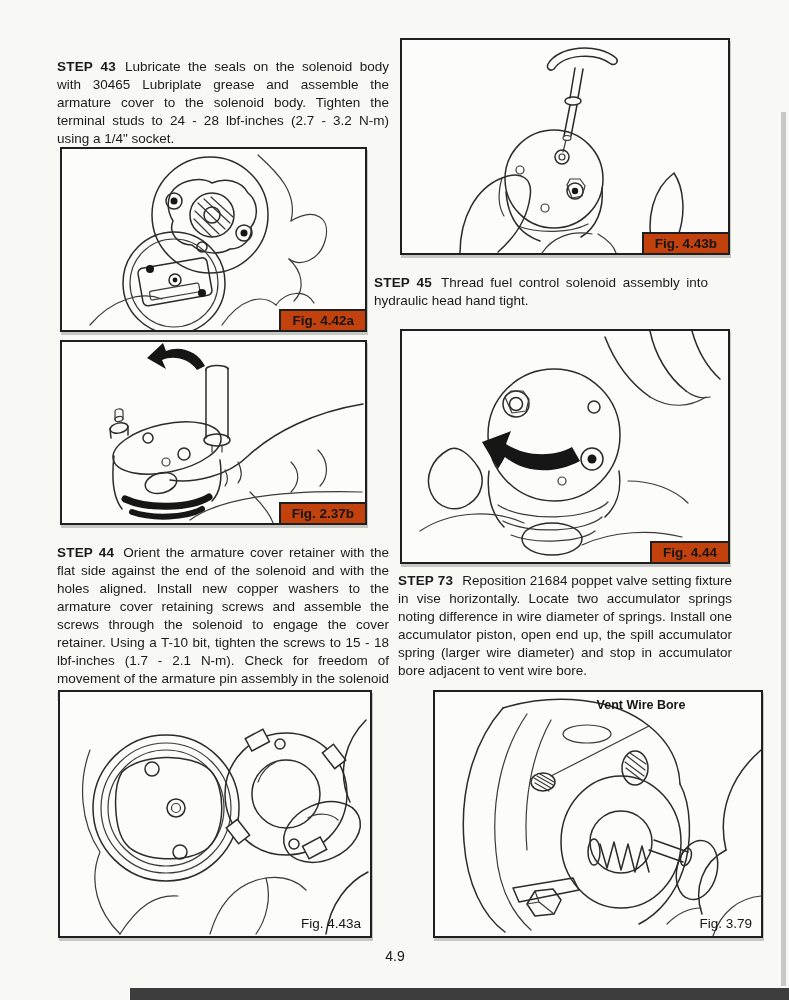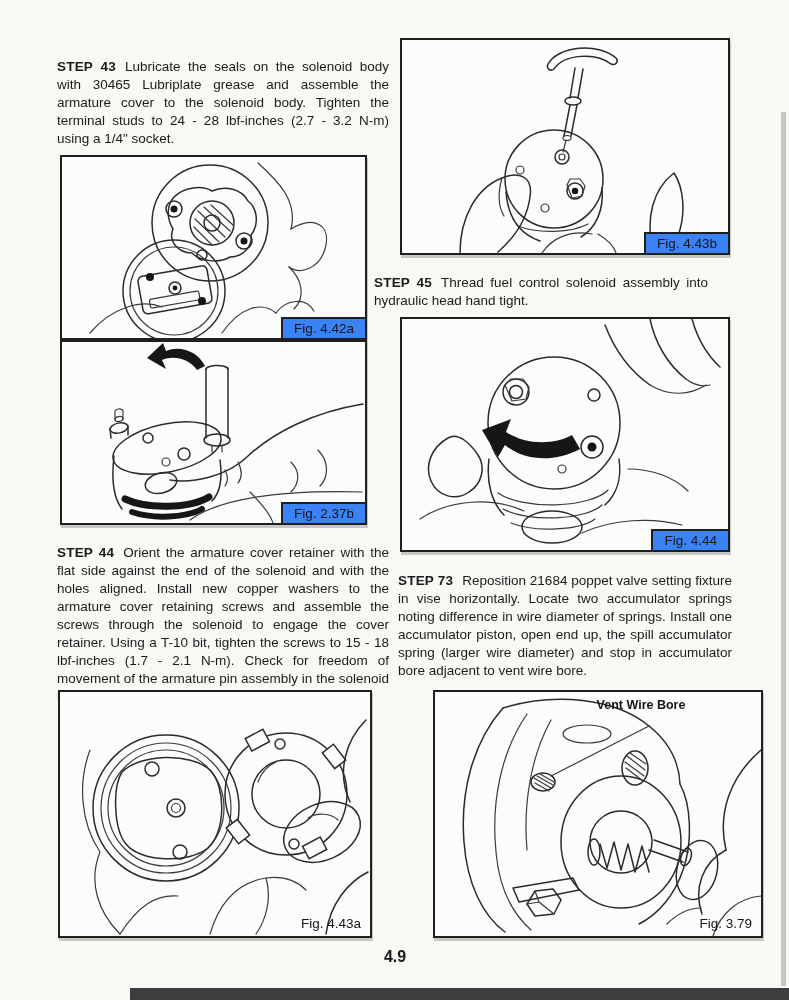--- a/index.html
+++ b/index.html
@@ -3,44 +3,44 @@
 <meta charset="utf-8">
 <style>
   html,body{margin:0;padding:0;background:#e9e9e7;}
   #page{position:relative;width:789px;height:1000px;background:#f8f8f5;overflow:hidden;
         font-family:"Liberation Sans",sans-serif;color:#161616;}
   .para{position:absolute;font-size:13.5px;line-height:18px;text-align:justify;color:#1b1b1b;}
   .step-label{font-weight:bold;margin-right:9px;letter-spacing:.2px;}
   .figbox{position:absolute;border:2px solid #1f1f1f;background:#fcfcfa;
           box-shadow:1px 3px 0 rgba(110,110,105,.35);}
   .figbox svg{display:block;}
-  .capbox{position:absolute;right:-2px;bottom:-2px;border:2px solid #1f1f1f;background:#3b82f6;
-          padding:2px 11px;font-weight:normal;font-size:13.5px;}
+  .capbox{position:absolute;right:-2px;bottom:-2px;border:2px solid #1f1f1f;background:#c2410c;
+          padding:2px 11px;font-weight:bold;font-size:13.5px;}
   .capplain{position:absolute;right:9px;bottom:5px;font-weight:normal;font-size:13.5px;background:transparent;}
   .annot{position:absolute;font-weight:bold;font-size:12.5px;text-align:center;line-height:15px;}
   #page-num{position:absolute;top:948px;left:345px;width:100px;text-align:center;
-            font-weight:bold;font-size:16px;}
+            font-weight:normal;font-size:14px;}
   #right-scan-edge{position:absolute;top:112px;left:781px;width:5px;height:874px;
                    background:#b7b7b5;opacity:.75;}
   #bottom-scan-bar{position:absolute;top:988px;left:130px;width:659px;height:12px;background:#3d3d3d;}
   .ink{stroke:#2b2b2b;fill:none;stroke-width:1.5;stroke-linecap:round;stroke-linejoin:round;}
   .ink-thin{stroke:#3a3a3a;fill:none;stroke-width:1.2;stroke-linecap:round;stroke-linejoin:round;}
   .ink-fill{fill:#161616;stroke:none;}
   .band{stroke:#161616;fill:none;stroke-linecap:round;}
 </style>
 </head>
 <body>
 
 <div id="page">
 
   <p class="para" style="left:57px;top:44px;width:332px;">
     <span class="step-label">STEP 43</span><span>Lubricate the seals on the solenoid body with 30465 Lubriplate grease and assemble the armature cover to the solenoid body.  Tighten the terminal studs to 24 - 28 lbf-inches (2.7 - 3.2 N-m) using a 1/4" socket.</span>
   </p>
 
-  <div class="figbox" style="left:60px;top:155px;width:303px;height:181px;">
+  <div class="figbox" style="left:60px;top:147px;width:303px;height:181px;">
     <svg width="303" height="181" viewBox="0 0 303 181">
 
       <path class="ink-thin" d="M196,6 C216,24 236,44 229,72"></path>
       <path class="ink-thin" d="M229,72 C252,58 270,68 263,92 C257,112 238,118 227,110"></path>
       <path class="ink-thin" d="M227,110 C240,122 244,140 232,152"></path>
       <path class="ink-thin" d="M160,176 C178,150 200,144 214,156"></path>
       <path class="ink-thin" d="M214,156 C224,142 244,140 252,154"></path>
       <path class="ink-thin" d="M28,176 C50,150 80,142 100,150"></path>
 
       <circle class="ink" cx="148" cy="66" r="58"></circle>
@@ -177,21 +177,21 @@
       <path class="ink-thin" d="M140,213 C150,198 168,190 190,194"></path>
       <path class="ink-thin" d="M196,194 C206,200 212,206 214,213"></path>
     </svg>
     <div class="capbox">Fig. 4.43b</div>
   </div>
 
   <p class="para" style="left:374px;top:260px;width:334px;">
     <span class="step-label">STEP 45</span><span>Thread fuel control solenoid assembly into hydraulic head hand tight.</span>
   </p>
 
-  <div class="figbox" style="left:400px;top:317px;width:326px;height:231px;">
+  <div class="figbox" style="left:400px;top:329px;width:326px;height:231px;">
     <svg width="326" height="231" viewBox="0 0 326 231">
 
       <path class="ink" d="M203,6 C213,32 228,52 248,66"></path>
       <path class="ink" d="M248,0 C253,24 266,46 284,60"></path>
       <path class="ink" d="M290,0 C295,18 305,36 318,48"></path>
       <path class="ink-thin" d="M248,66 C268,78 288,76 304,66"></path>
       <path class="ink-thin" d="M284,60 C292,66 300,68 308,66"></path>
 
       <circle class="ink" cx="152" cy="104" r="66"></circle>
       <circle class="ink" cx="114" cy="73" r="13"></circle>

